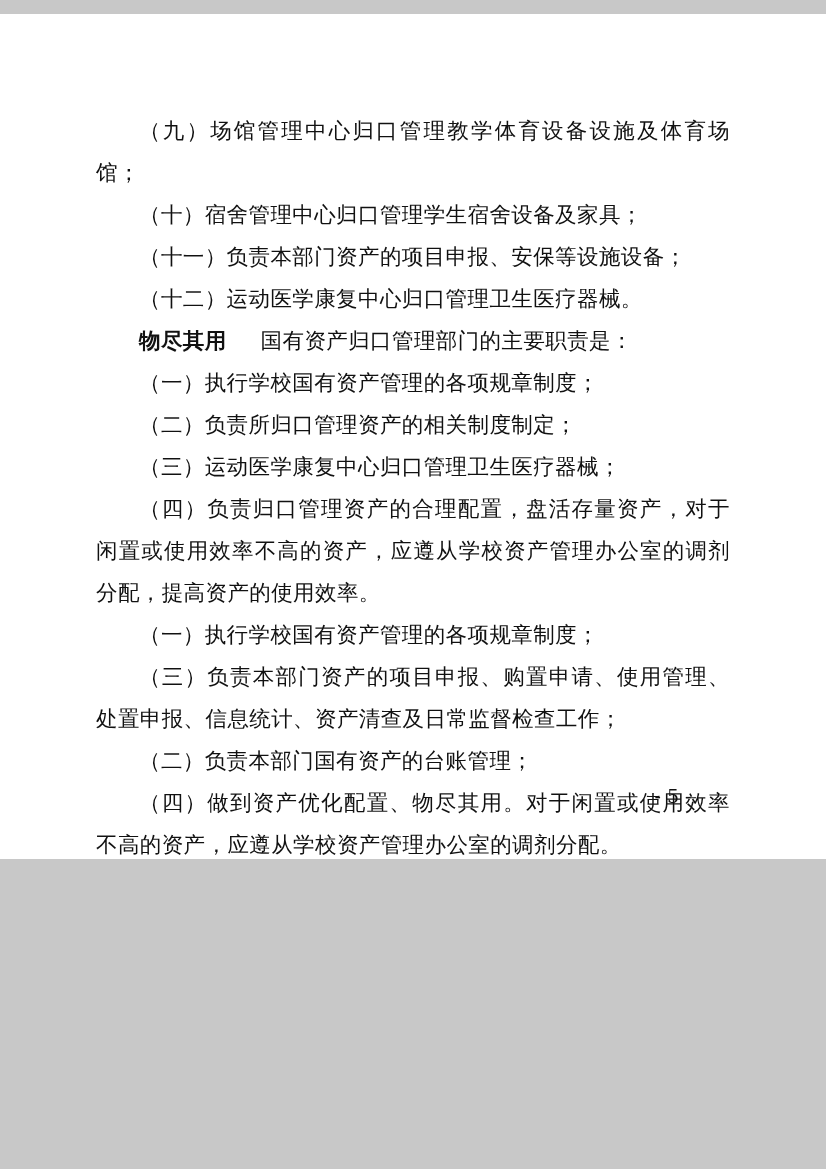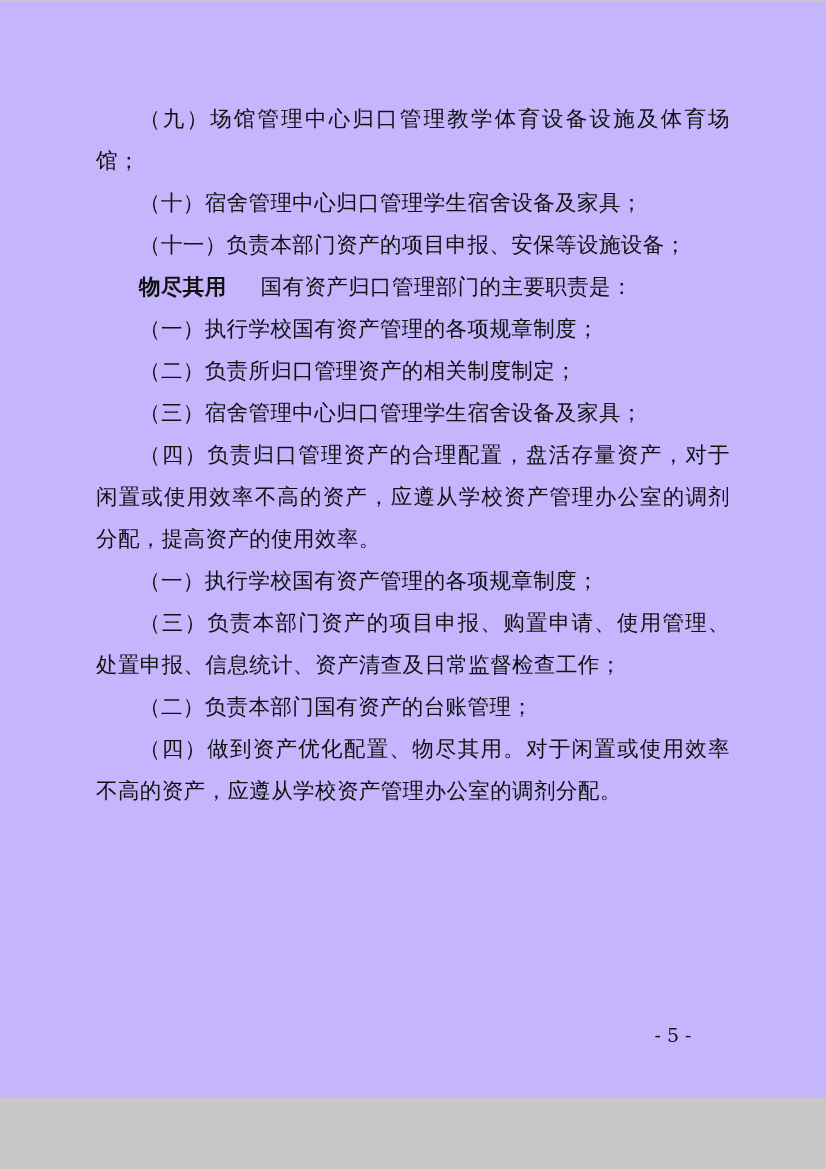--- a/index.html
+++ b/index.html
@@ -3,23 +3,23 @@
 <meta charset="utf-8">
 <style>
   html, body {
     margin: 0;
     padding: 0;
     background: #c8c8c8;
   }
   .page {
     position: relative;
     width: 826px;
-    height: 1096px;
-    background: #c4b5fd;
-    margin: 2px auto;
+    height: 845px;
+    background: #ffffff;
+    margin: 14px auto;
     box-sizing: border-box;
     overflow: hidden;
   }
   .content {
     position: absolute;
     left: 96px;
     top: 96px;
     width: 634px;
   }
   .para {
@@ -65,35 +65,38 @@
     </p>
 
     <p class="para indent">
       <span>（十）宿舍管理中心归口管理学生宿舍设备及家具；</span>
     </p>
 
     <p class="para indent">
       <span>（十一）负责本部门资产的项目申报、安保等设施设备；</span>
     </p>
 
+    <p class="para indent">
+      <span>（十二）运动医学康复中心归口管理卫生医疗器械。</span>
+    </p>
 
     <p class="para indent">
       <span class="clause">物尽其用</span><span class="gap"></span><span>国有资产归口管理部门的主要职责是：</span>
     </p>
 
     <p class="para indent">
       <span>（一）执行学校国有资产管理的各项规章制度；</span>
     </p>
 
     <p class="para indent">
       <span>（二）负责所归口管理资产的相关制度制定；</span>
     </p>
 
     <p class="para indent">
-      <span>（三）宿舍管理中心归口管理学生宿舍设备及家具；</span>
+      <span>（三）运动医学康复中心归口管理卫生医疗器械；</span>
     </p>
 
     <p class="para indent">
       <span>（四）负责归口管理资产的合理配置，盘活存量资产，对于闲置或使用效率不高的资产，应遵从学校资产管理办公室的调剂分配，提高资产的使用效率。</span>
     </p>
 
 
     <p class="para indent">
       <span>（一）执行学校国有资产管理的各项规章制度；</span>
     </p>

